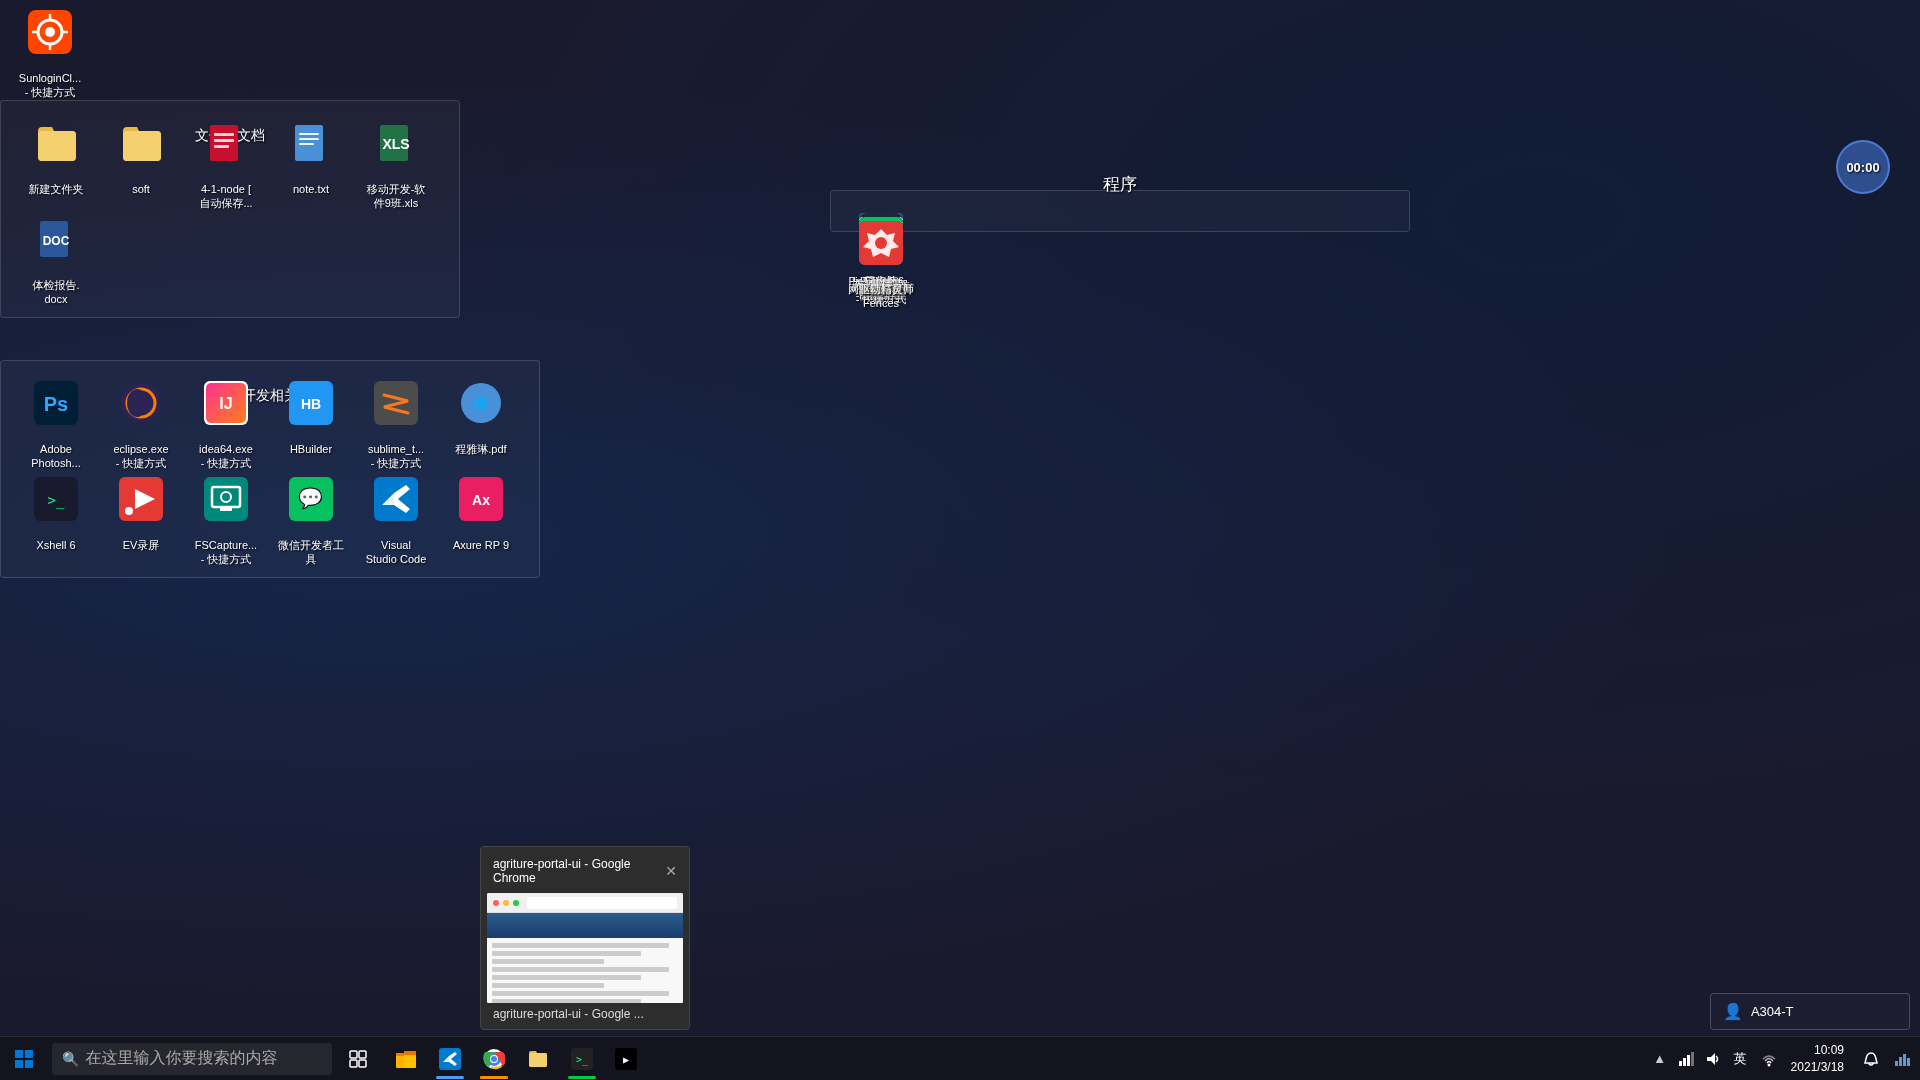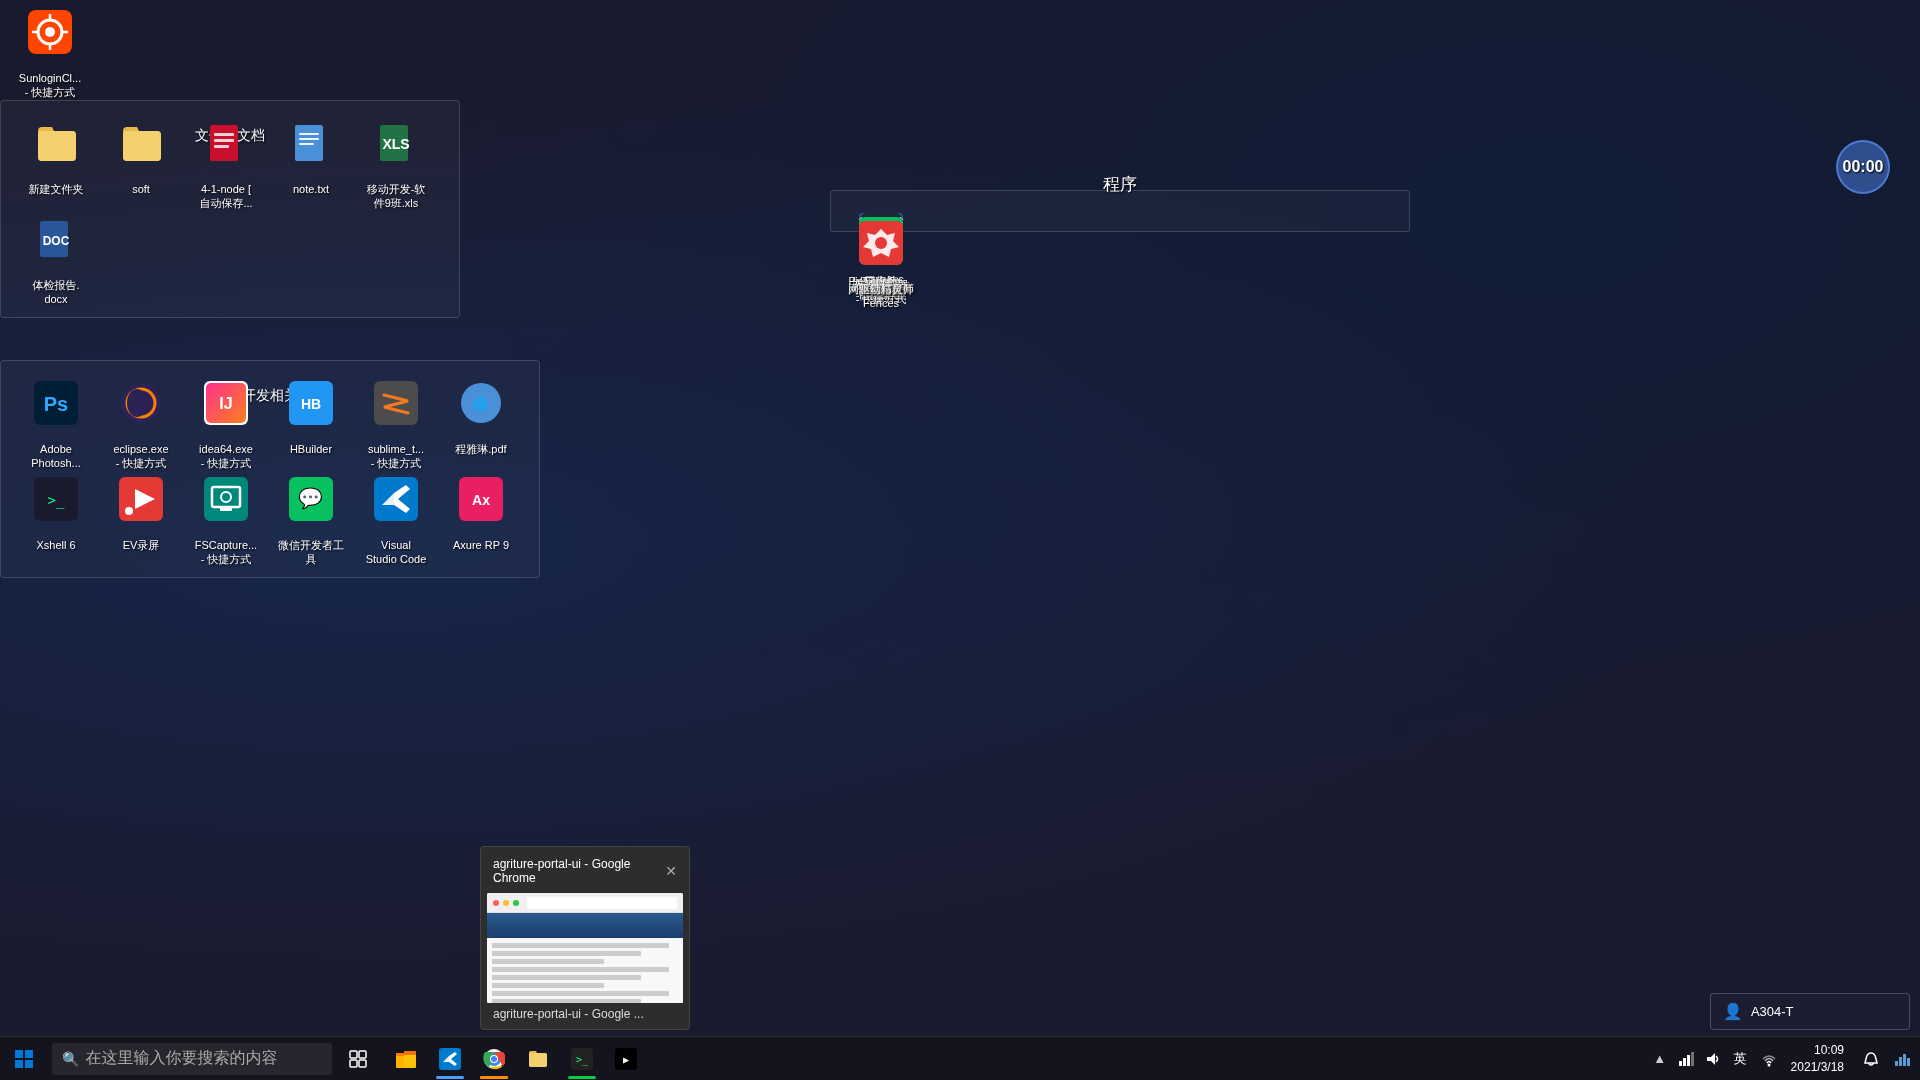--- a/index.html
+++ b/index.html
@@ -316,21 +316,21 @@
       right: 30px;
       width: 54px;
       height: 54px;
       border-radius: 50%;
       background: rgba(60,100,180,0.7);
       border: 2px solid rgba(100,150,255,0.6);
       display: flex;
       align-items: center;
       justify-content: center;
       color: #fff;
-      font-size: 16px;
+      font-size: 13px;
       font-weight: bold;
       text-shadow: 1px 1px 2px #000;
     }
 
     .lang-indicator {
       color: #fff;
       font-size: 13px;
       padding: 2px 4px;
       cursor: pointer;
     }

